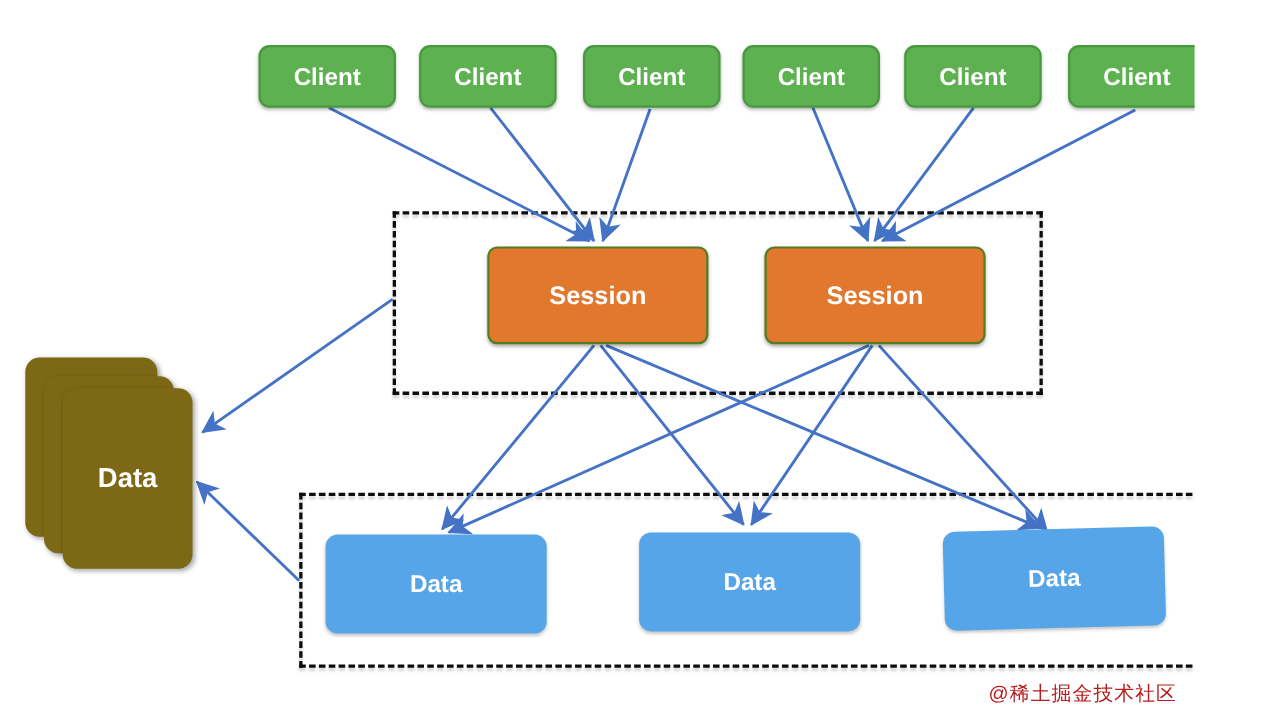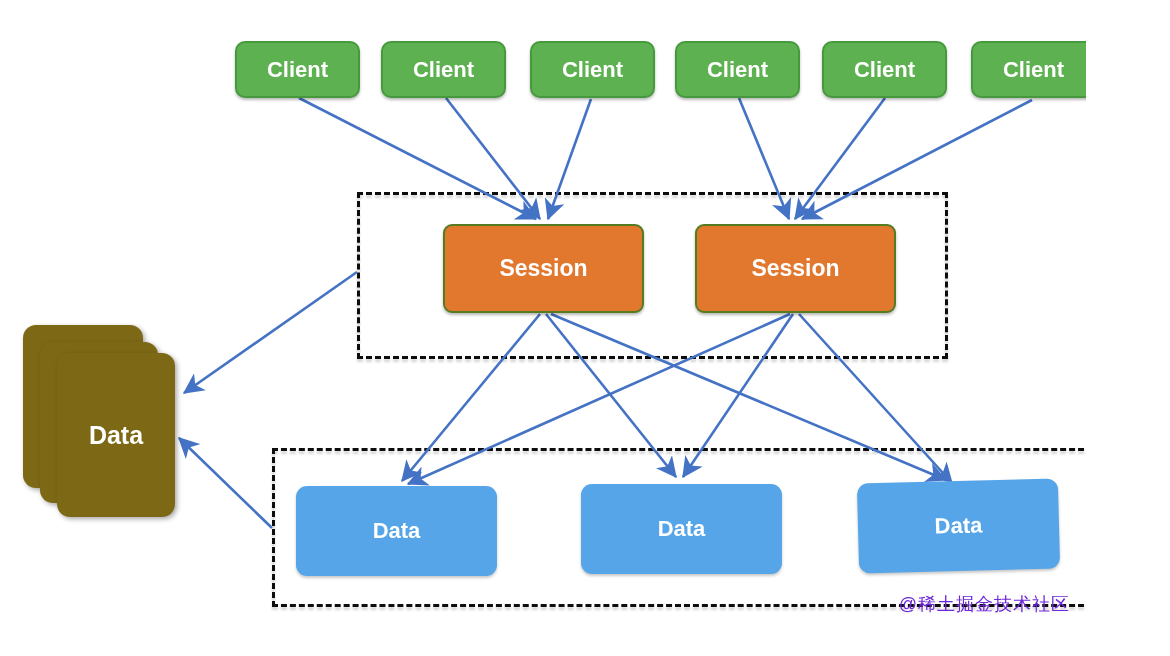--- a/index.html
+++ b/index.html
@@ -40,21 +40,21 @@
   .meta-mid{left:40px;top:342px;width:118px;height:161px;}
   .meta-front{left:57px;top:353px;width:118px;height:164px;display:flex;
               align-items:center;justify-content:center;color:#fff;
               font-weight:bold;font-size:25px;}
 
   
   svg.edges{position:absolute;left:0;top:0;width:1170px;height:656px;pointer-events:none;}
   svg.edges line{stroke-width:2.6px;fill:none;}
 
   
-  .watermark{position:absolute;right:16px;top:592px;font-size:18px;color:#6d28d9;
+  .watermark{position:absolute;right:16px;top:618px;font-size:18px;color:#b91c1c;
              letter-spacing:1px;}
 </style>
 </head>
 <body>
 
 <div class="canvas">
 
   <div class="group session-group"></div>
   <div class="group data-group"></div>
 

